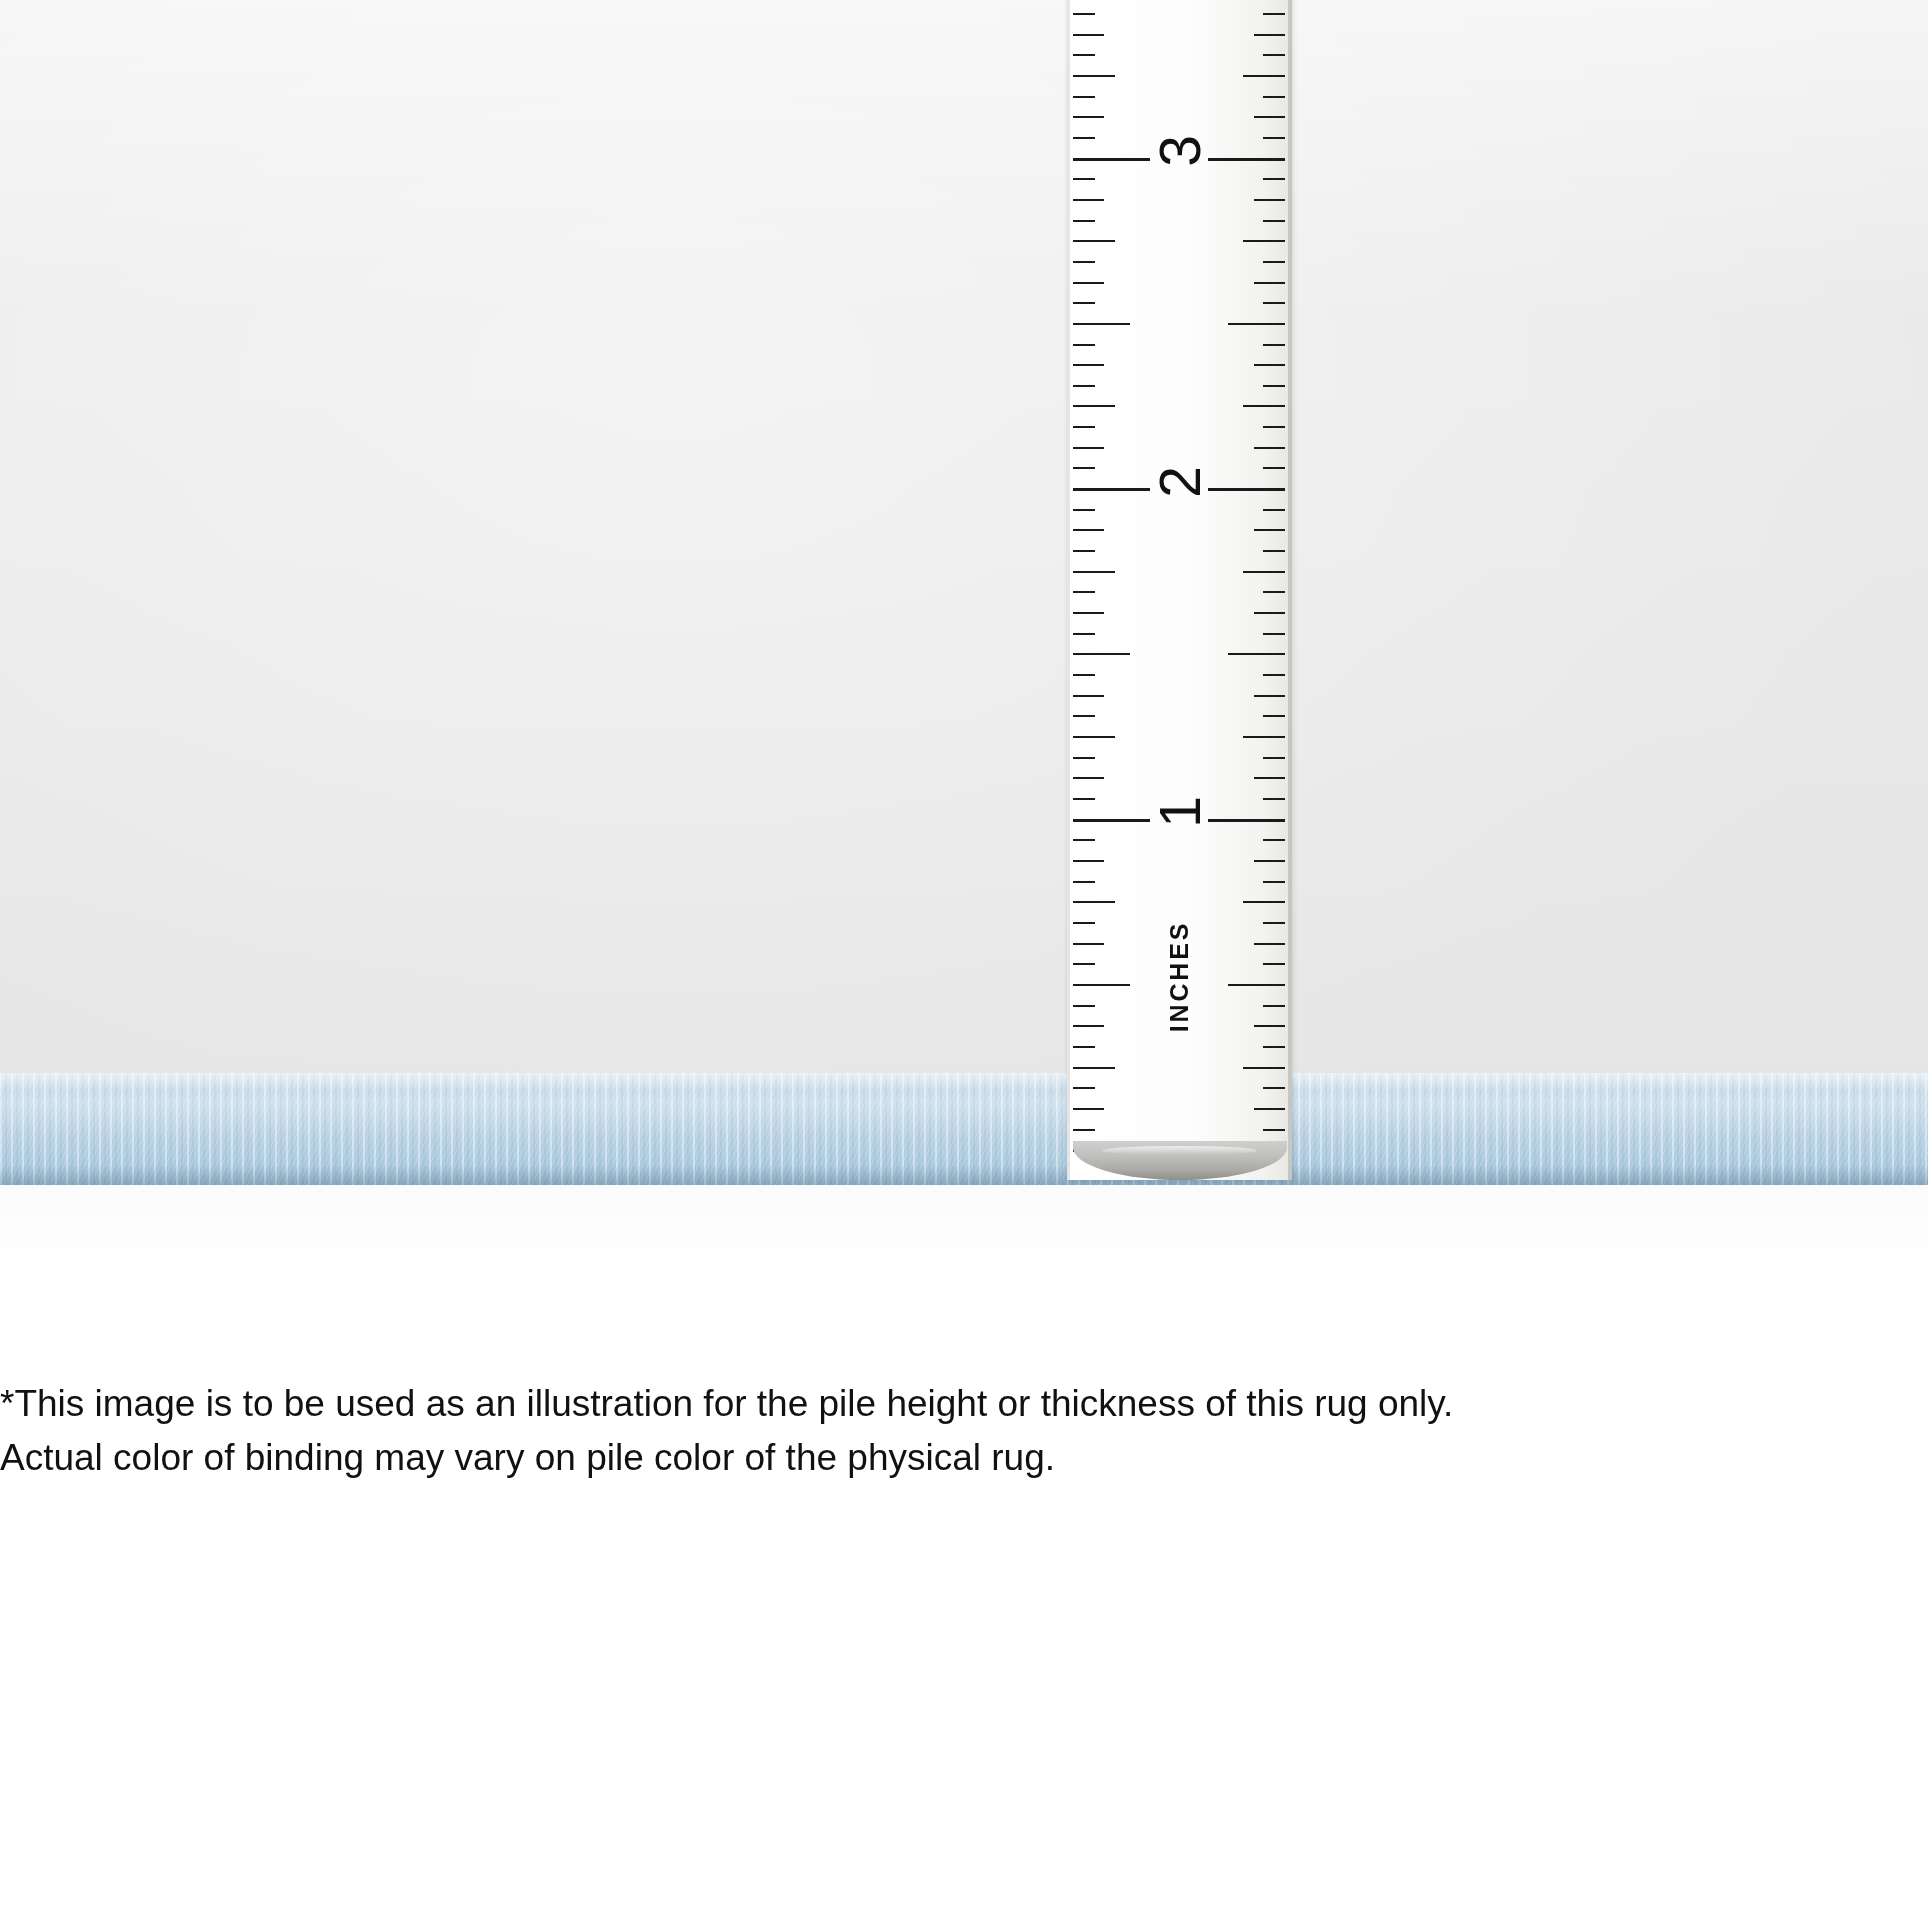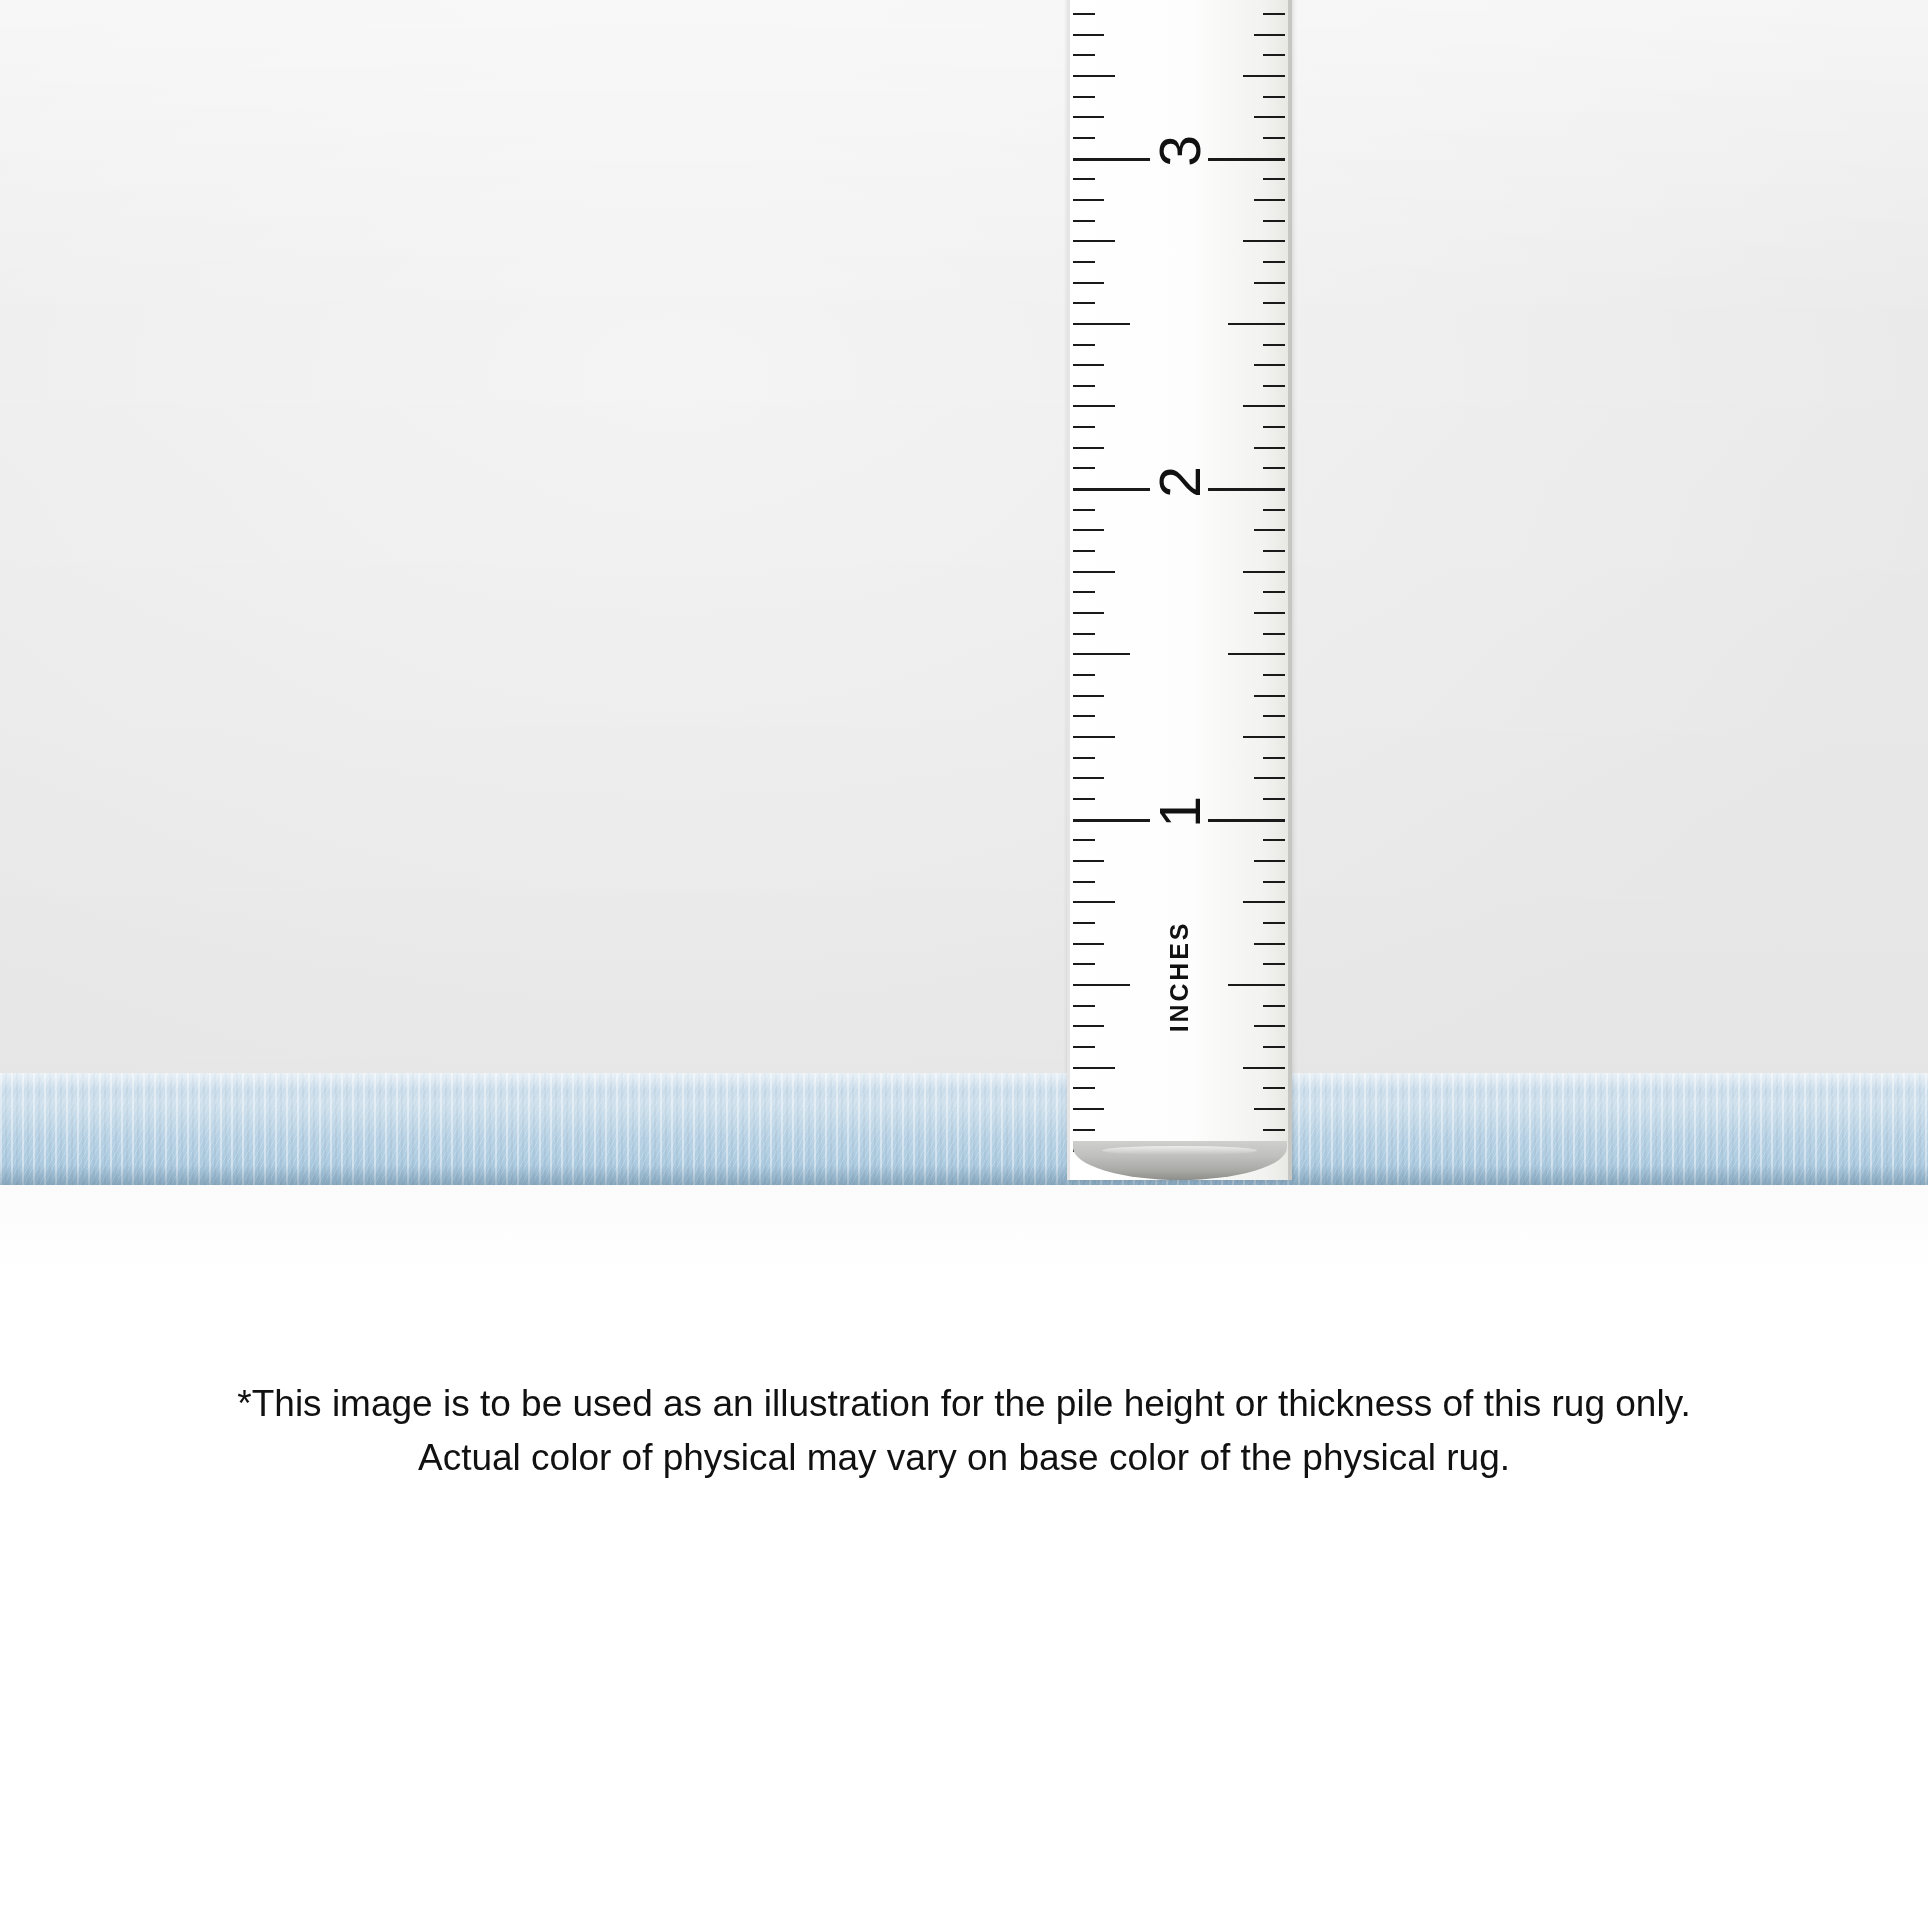--- a/index.html
+++ b/index.html
@@ -207,21 +207,20 @@
     transform-origin: 50% 50%;
     white-space: nowrap;
   }
 
   
   .caption {
     position: absolute;
     left: 0;
     top: 1377px;
     width: 1928px;
-    text-align: center;
     color: #111111;
     font-size: 37px;
     line-height: 1.45;
     font-family: "Liberation Sans", sans-serif;
   }
   .caption .line { display: block; }
 </style>
 </head>
 <body>
 
@@ -367,17 +366,17 @@
 
       <div class="unit-label" id="unit-label" style="top: 967px; left: 0px; width: 225px; text-align: center;">INCHES</div>
 
       <div class="tip"></div>
     </div>
 
   </div>
 
   <div class="caption">
     <span class="line">*This image is to be used as an illustration for the pile height or thickness of this rug only.</span>
-    <span class="line">Actual color of physical may vary on base color of the physical rug.</span>
+    <span class="line">Actual color of binding may vary on pile color of the physical rug.</span>
   </div>
 
 </div>
 
 
 </body></html>

